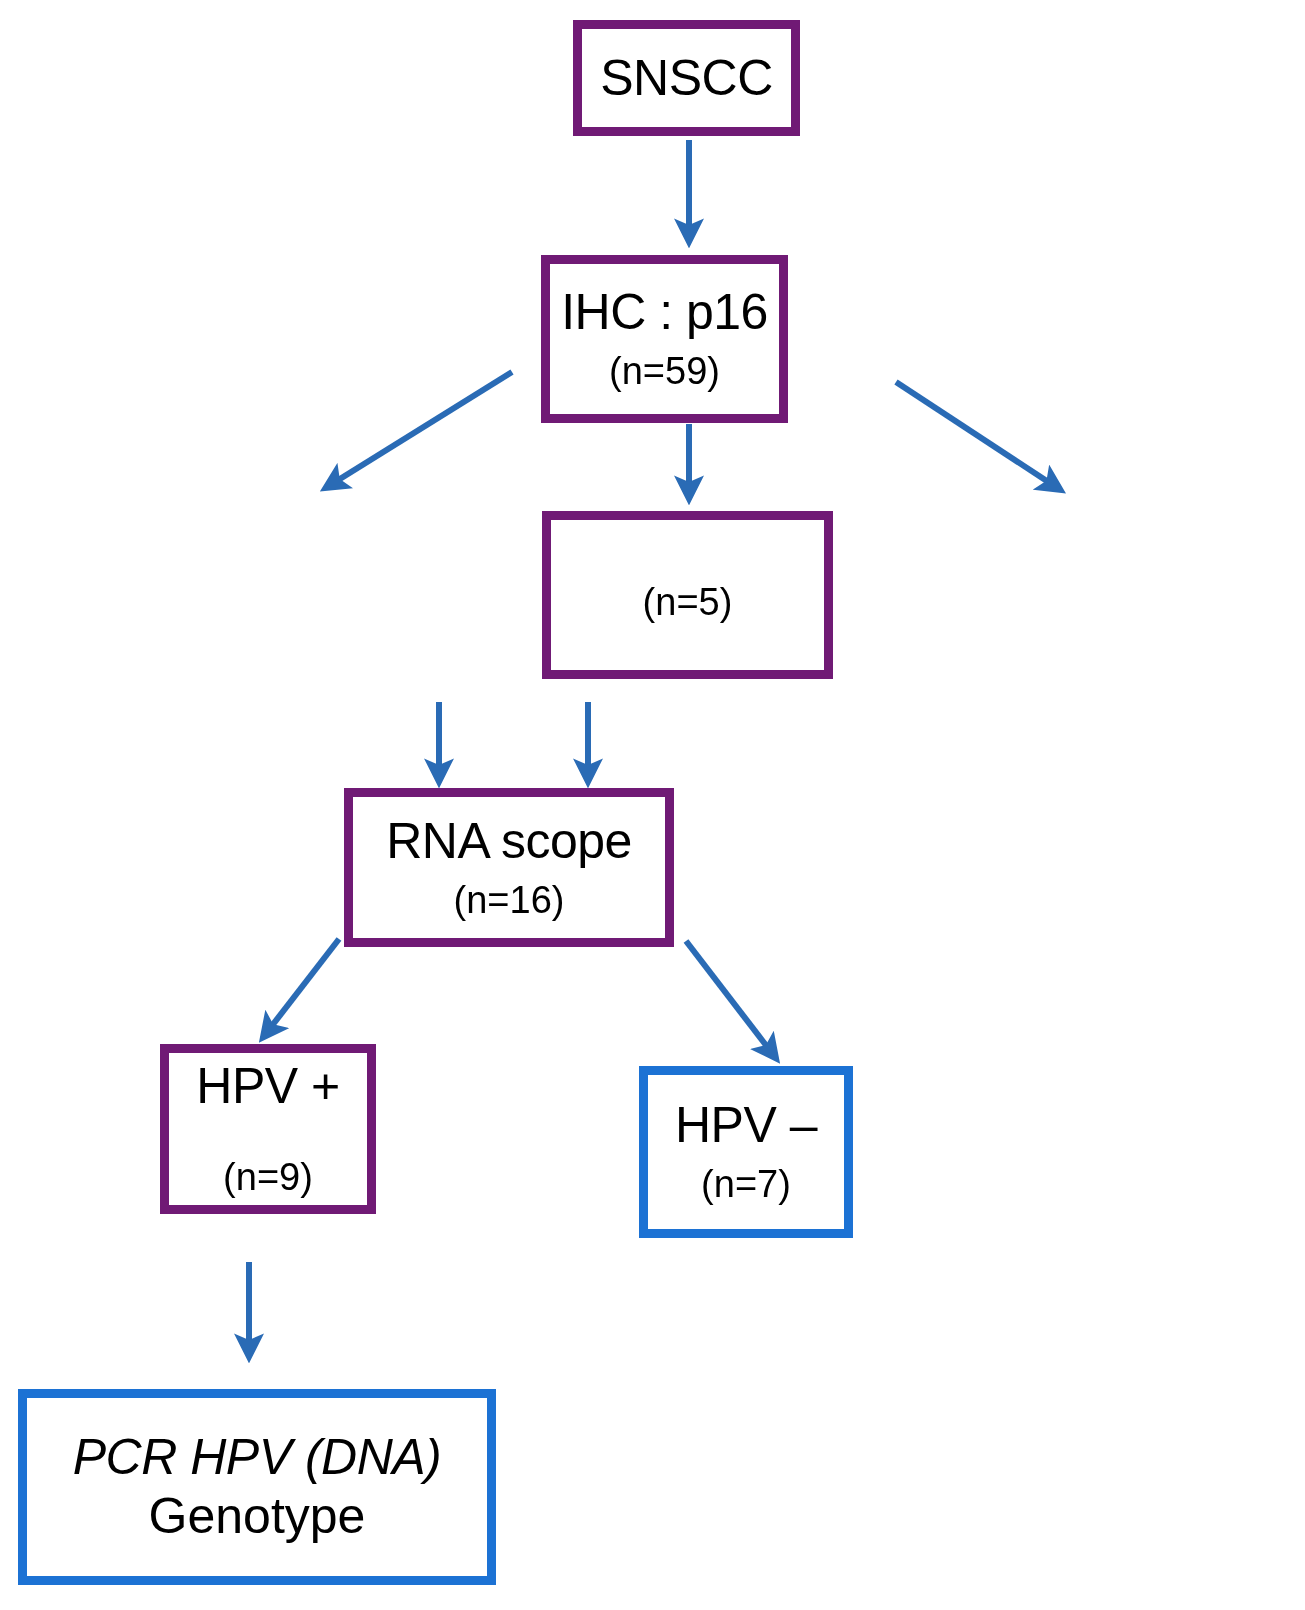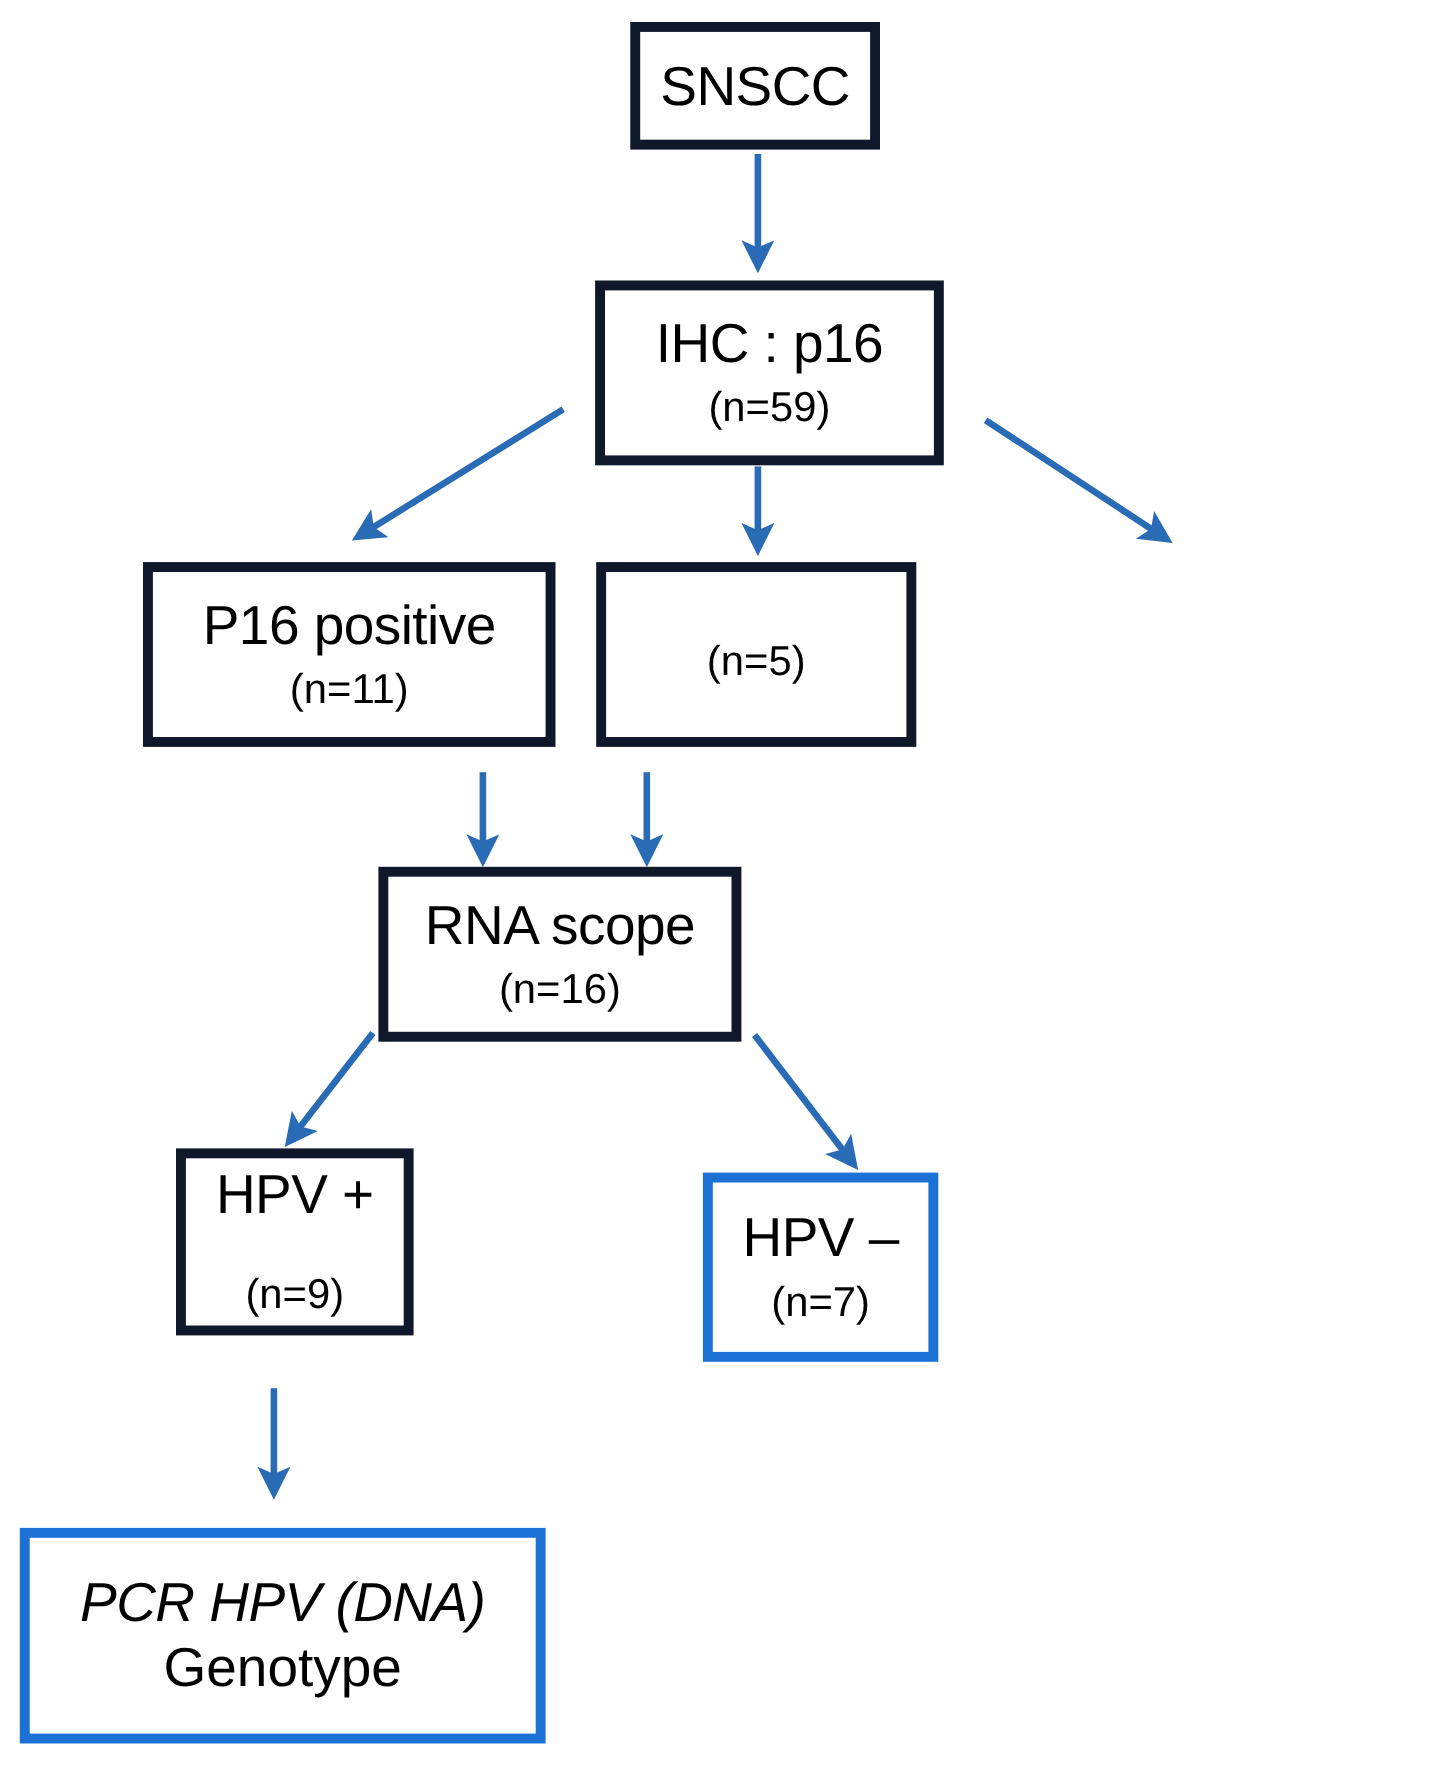--- a/index.html
+++ b/index.html
@@ -23,21 +23,21 @@
     background: #ffffff;
     display: flex;
     flex-direction: column;
     align-items: center;
     justify-content: center;
     text-align: center;
     color: #000000;
     line-height: 1.02;
   }
   .node.dark {
-    border: 9px solid #0f172a;
+    border: 9px solid #701a75;
   }
   .node.bright {
     border: 9px solid #1C72D4;
   }
   .node .title {
     font-size: 50px;
     letter-spacing: -0.5px;
     white-space: nowrap;
   }
   .node .sub {
@@ -93,29 +93,25 @@
 
     <line x1="686" y1="941" x2="775" y2="1057" stroke="#2A6BB5" stroke-width="6" marker-end="url(#ah)"></line>
 
     <line x1="249" y1="1262" x2="249" y2="1355" stroke="#2A6BB5" stroke-width="6" marker-end="url(#ah)"></line>
   </svg>
 
   <div class="node dark single" style="left:573px; top:20px; width:227px; height:116px;">
     <div class="title">SNSCC</div>
   </div>
 
-  <div class="node dark" style="left:541px; top:255px; width:317px; height:168px;">
+  <div class="node dark" style="left:541px; top:255px; width:247px; height:168px;">
     <div class="title">IHC : p16</div>
     <div class="sub">(n=59)</div>
   </div>
 
-  <div class="node dark" style="left:130px; top:511px; width:375px; height:168px;">
-    <div class="title">P16 positive</div>
-    <div class="sub">(n=11)</div>
-  </div>
 
   <div class="node dark" style="left:542px; top:511px; width:291px; height:168px;">
     <div class="sub">(n=5)</div>
   </div>
 
 
   <div class="node dark" style="left:344px; top:788px; width:330px; height:159px;">
     <div class="title">RNA scope</div>
     <div class="sub">(n=16)</div>
   </div>

